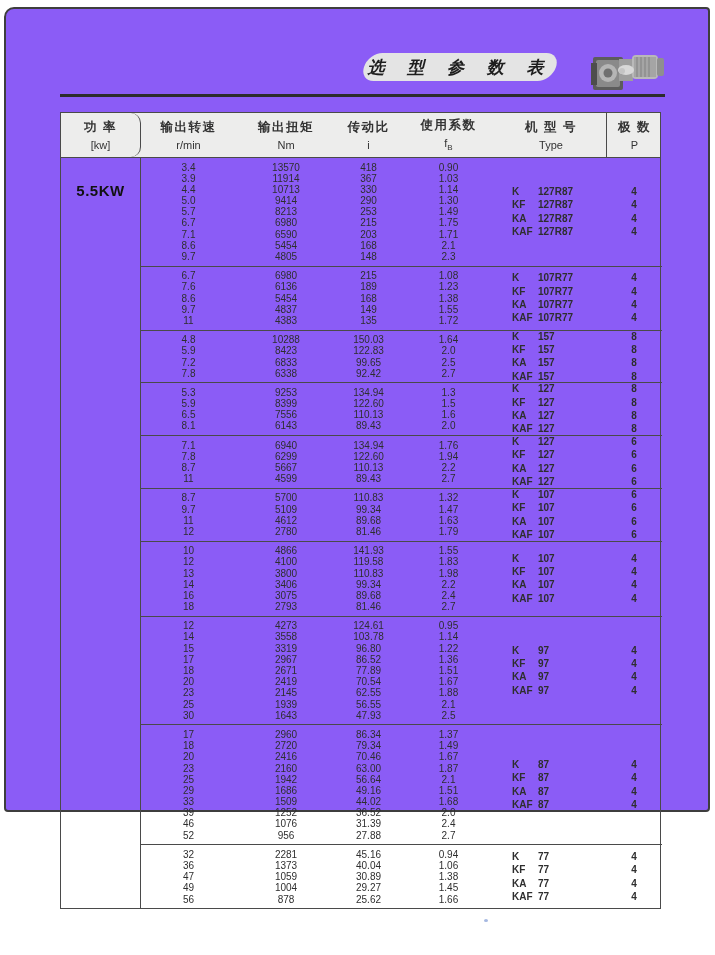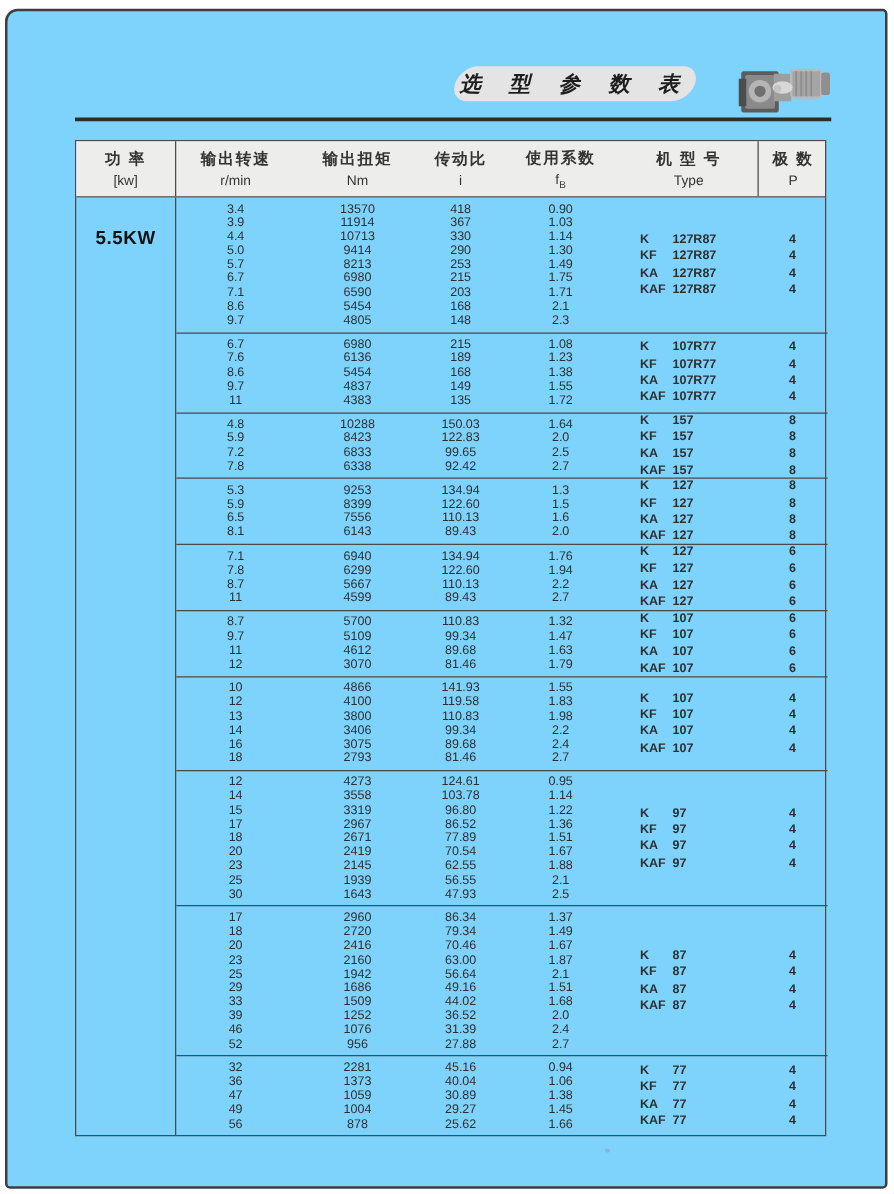--- a/index.html
+++ b/index.html
@@ -1,19 +1,19 @@
 <!DOCTYPE html>
 <html><head>
 <meta charset="utf-8">
 <style>
   * { margin:0; padding:0; box-sizing:border-box; }
   html,body { width:715px; height:955px; background:#ffffff; font-family:"Liberation Sans", sans-serif; }
   .sheet {
-    position:absolute; left:4px; top:7px; width:706px; height:944px;
-    background:#7dd3fc; border:2px solid #3e3e3e; border-radius:10px 4px 4px 4px;
+    position:absolute; left:4px; top:7px; width:706px; height:805px;
+    background:#8b5cf6; border:2px solid #3e3e3e; border-radius:10px 4px 4px 4px;
   }
   
   .title-band {
     position:absolute; left:358px; top:44px; width:192px; height:28px;
     background:#e4e4e4; border-radius:14px/50%; transform:skewX(-18deg);
   }
   .title-text {
     position:absolute; left:358px; top:47px; width:192px; text-align:center;
     font-style:italic; font-weight:bold; font-size:17px; letter-spacing:9px;
     color:#1d1d1d; white-space:nowrap;
@@ -24,21 +24,21 @@
   
   .ptable {
     position:absolute; left:54px; top:103px; width:601px;
     border:1.4px solid #4a4a4a; color:#2e2e2e;
   }
   .thead { display:grid; grid-template-columns:80px 95px 100px 65px 95px 110px 56px;
     background:#ededec; border-bottom:1.4px solid #4a4a4a; height:45px; }
   .th { display:flex; flex-direction:column; justify-content:center; align-items:center; gap:3px; }
   .th .l1 { font-size:12.5px; letter-spacing:1.5px; font-weight:bold; color:#333; }
   .th .l2 { font-size:11px; color:#333; }
-  .th.sep-r { border-right:1.2px solid #4a4a4a; }
+  .th.sep-r { border-right:1.2px solid #4a4a4a;border-radius:10px; }
   .th.sep-l { border-left:1.2px solid #4a4a4a; }
   sub { font-size:8px; }
 
   .tbody { display:grid; grid-template-columns:80px 521px; }
   .power-col { border-right:1.2px solid #4a4a4a; padding-top:24px; text-align:center; }
   .power-val { font-size:15px; font-weight:bold; color:#111; letter-spacing:0.5px; }
 
   .block { position:relative; padding:3.5px 0; }
   .block + .block { border-top:1.2px solid #4a4a4a; }
   .numrow { display:grid; grid-template-columns:95px 100px 65px 95px; height:11.2px; }
@@ -386,21 +386,21 @@
               <span>1.47</span>
             </div>
             <div class="numrow">
               <span>11</span>
               <span>4612</span>
               <span>89.68</span>
               <span>1.63</span>
             </div>
             <div class="numrow">
               <span>12</span>
-              <span>3070</span>
+              <span>2780</span>
               <span>81.46</span>
               <span>1.79</span>
             </div>
             <div class="typerows">
               <div class="typerow">
                 <span class="typecell"><span class="prefix">K</span><span>107</span></span>
                 <span class="polecell">6</span>
               </div>
               <div class="typerow">
                 <span class="typecell"><span class="prefix">KF</span><span>107</span></span>

